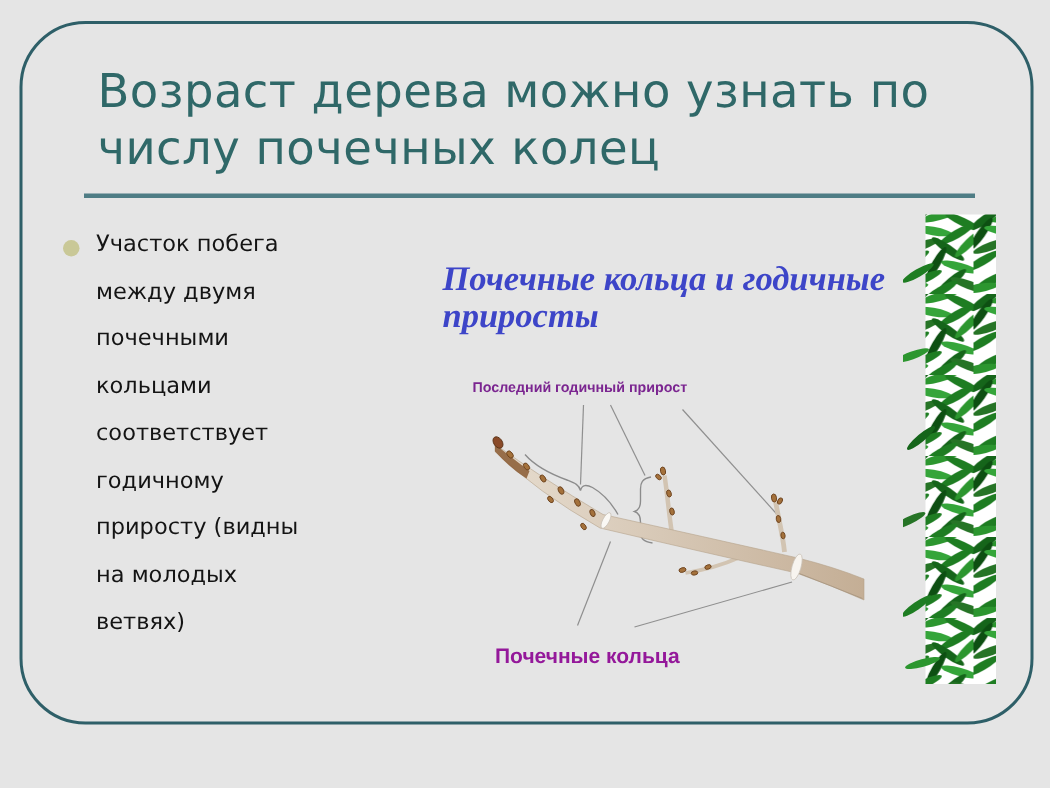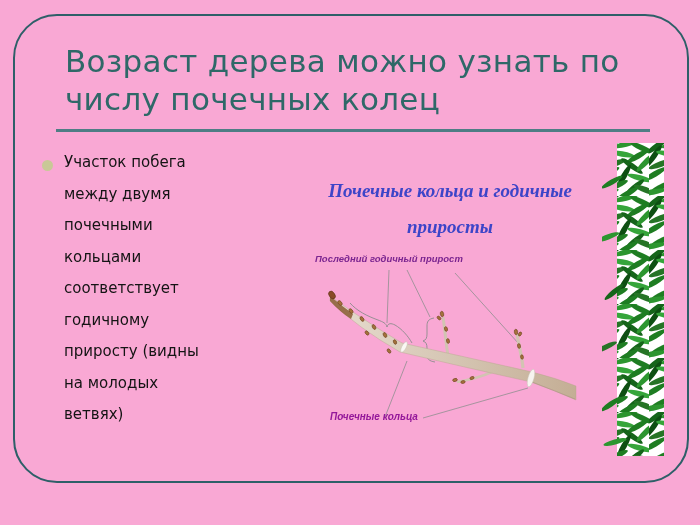--- a/index.html
+++ b/index.html
@@ -1,36 +1,36 @@
 <!DOCTYPE html>
 <html style="--title-teal: #2F6868; --border-teal: #2E5F68; --underline-teal: #4F7D85; --bullet-khaki: #C9C897; --body-text: #141414; --diagram-title-blue: #3D45C8; --label-top-purple: #7B2590; --label-bottom-magenta: #94189A; --branch-tan: #D3C3B0; --bud-brown: #A4713B; --foliage-green: #1E7D22;"><head>
 <meta charset="utf-8">
 <style>
   html,body{margin:0;padding:0;background:#ffffff;}
-  .canvas{position:relative;width:700px;height:525px;background:#f9a8d4;overflow:hidden;
+  .canvas{position:relative;width:700px;height:525px;background:#e5e5e5;overflow:hidden;
           font-family:"DejaVu Sans","Liberation Sans",sans-serif;}
   .slide-border{position:absolute;left:13px;top:14px;width:672px;height:465px;
                 border:2px solid var(--border-teal,#2E5F68);border-radius:44px;background:transparent;}
   .title{position:absolute;left:65px;top:42px;width:600px;margin:0;
          font-size:31px;line-height:38px;font-weight:normal;letter-spacing:.3px;
          color:var(--title-teal,#2F6868);white-space:pre-line;}
   .title-underline{position:absolute;left:56px;top:129px;width:594px;height:3px;
                    background:var(--underline-teal,#4F7D85);}
   .bullet-dot{position:absolute;left:42px;top:160px;width:11px;height:11px;border-radius:50%;
               background:var(--bullet-khaki,#C9C897);}
   .bullet-text{position:absolute;left:64px;top:147px;width:232px;
                font-size:15px;line-height:31.5px;color:var(--body-text,#141414);white-space:pre-line;}
   .diagram{position:absolute;left:295px;top:165px;width:330px;height:285px;}
-  .diagram-title{position:absolute;left:0;top:8px;width:310px;text-align:center;
+  .diagram-title{position:absolute;left:0;top:8px;width:310px;text-align:left;
                  font-family:"Liberation Serif","DejaVu Serif",serif;font-weight:bold;font-style:italic;
-                 font-size:19px;line-height:36px;color:var(--diagram-title-blue,#3D45C8);white-space:pre-line;}
-  .diagram-label{position:absolute;font-weight:bold;font-style:italic;
+                 font-size:23px;line-height:25px;color:var(--diagram-title-blue,#3D45C8);white-space:pre-line;}
+  .diagram-label{position:absolute;font-weight:bold;
                  font-family:"Liberation Sans","DejaVu Sans",sans-serif;}
   .diagram-label.top{left:20px;top:88px;font-size:9.5px;color:var(--label-top-purple,#7B2590);}
-  .diagram-label.bottom{left:35px;top:246px;font-size:10px;color:var(--label-bottom-magenta,#94189A);}
+  .diagram-label.bottom{left:35px;top:264px;font-size:14px;color:var(--label-bottom-magenta,#94189A);}
   .branch-svg{position:absolute;left:0;top:0;width:330px;height:285px;}
   .foliage{position:absolute;left:602px;top:142px;width:64px;height:316px;}
 </style>
 </head>
 <body>
 
 <div class="canvas">
 
   <div class="slide-border"></div>
 

